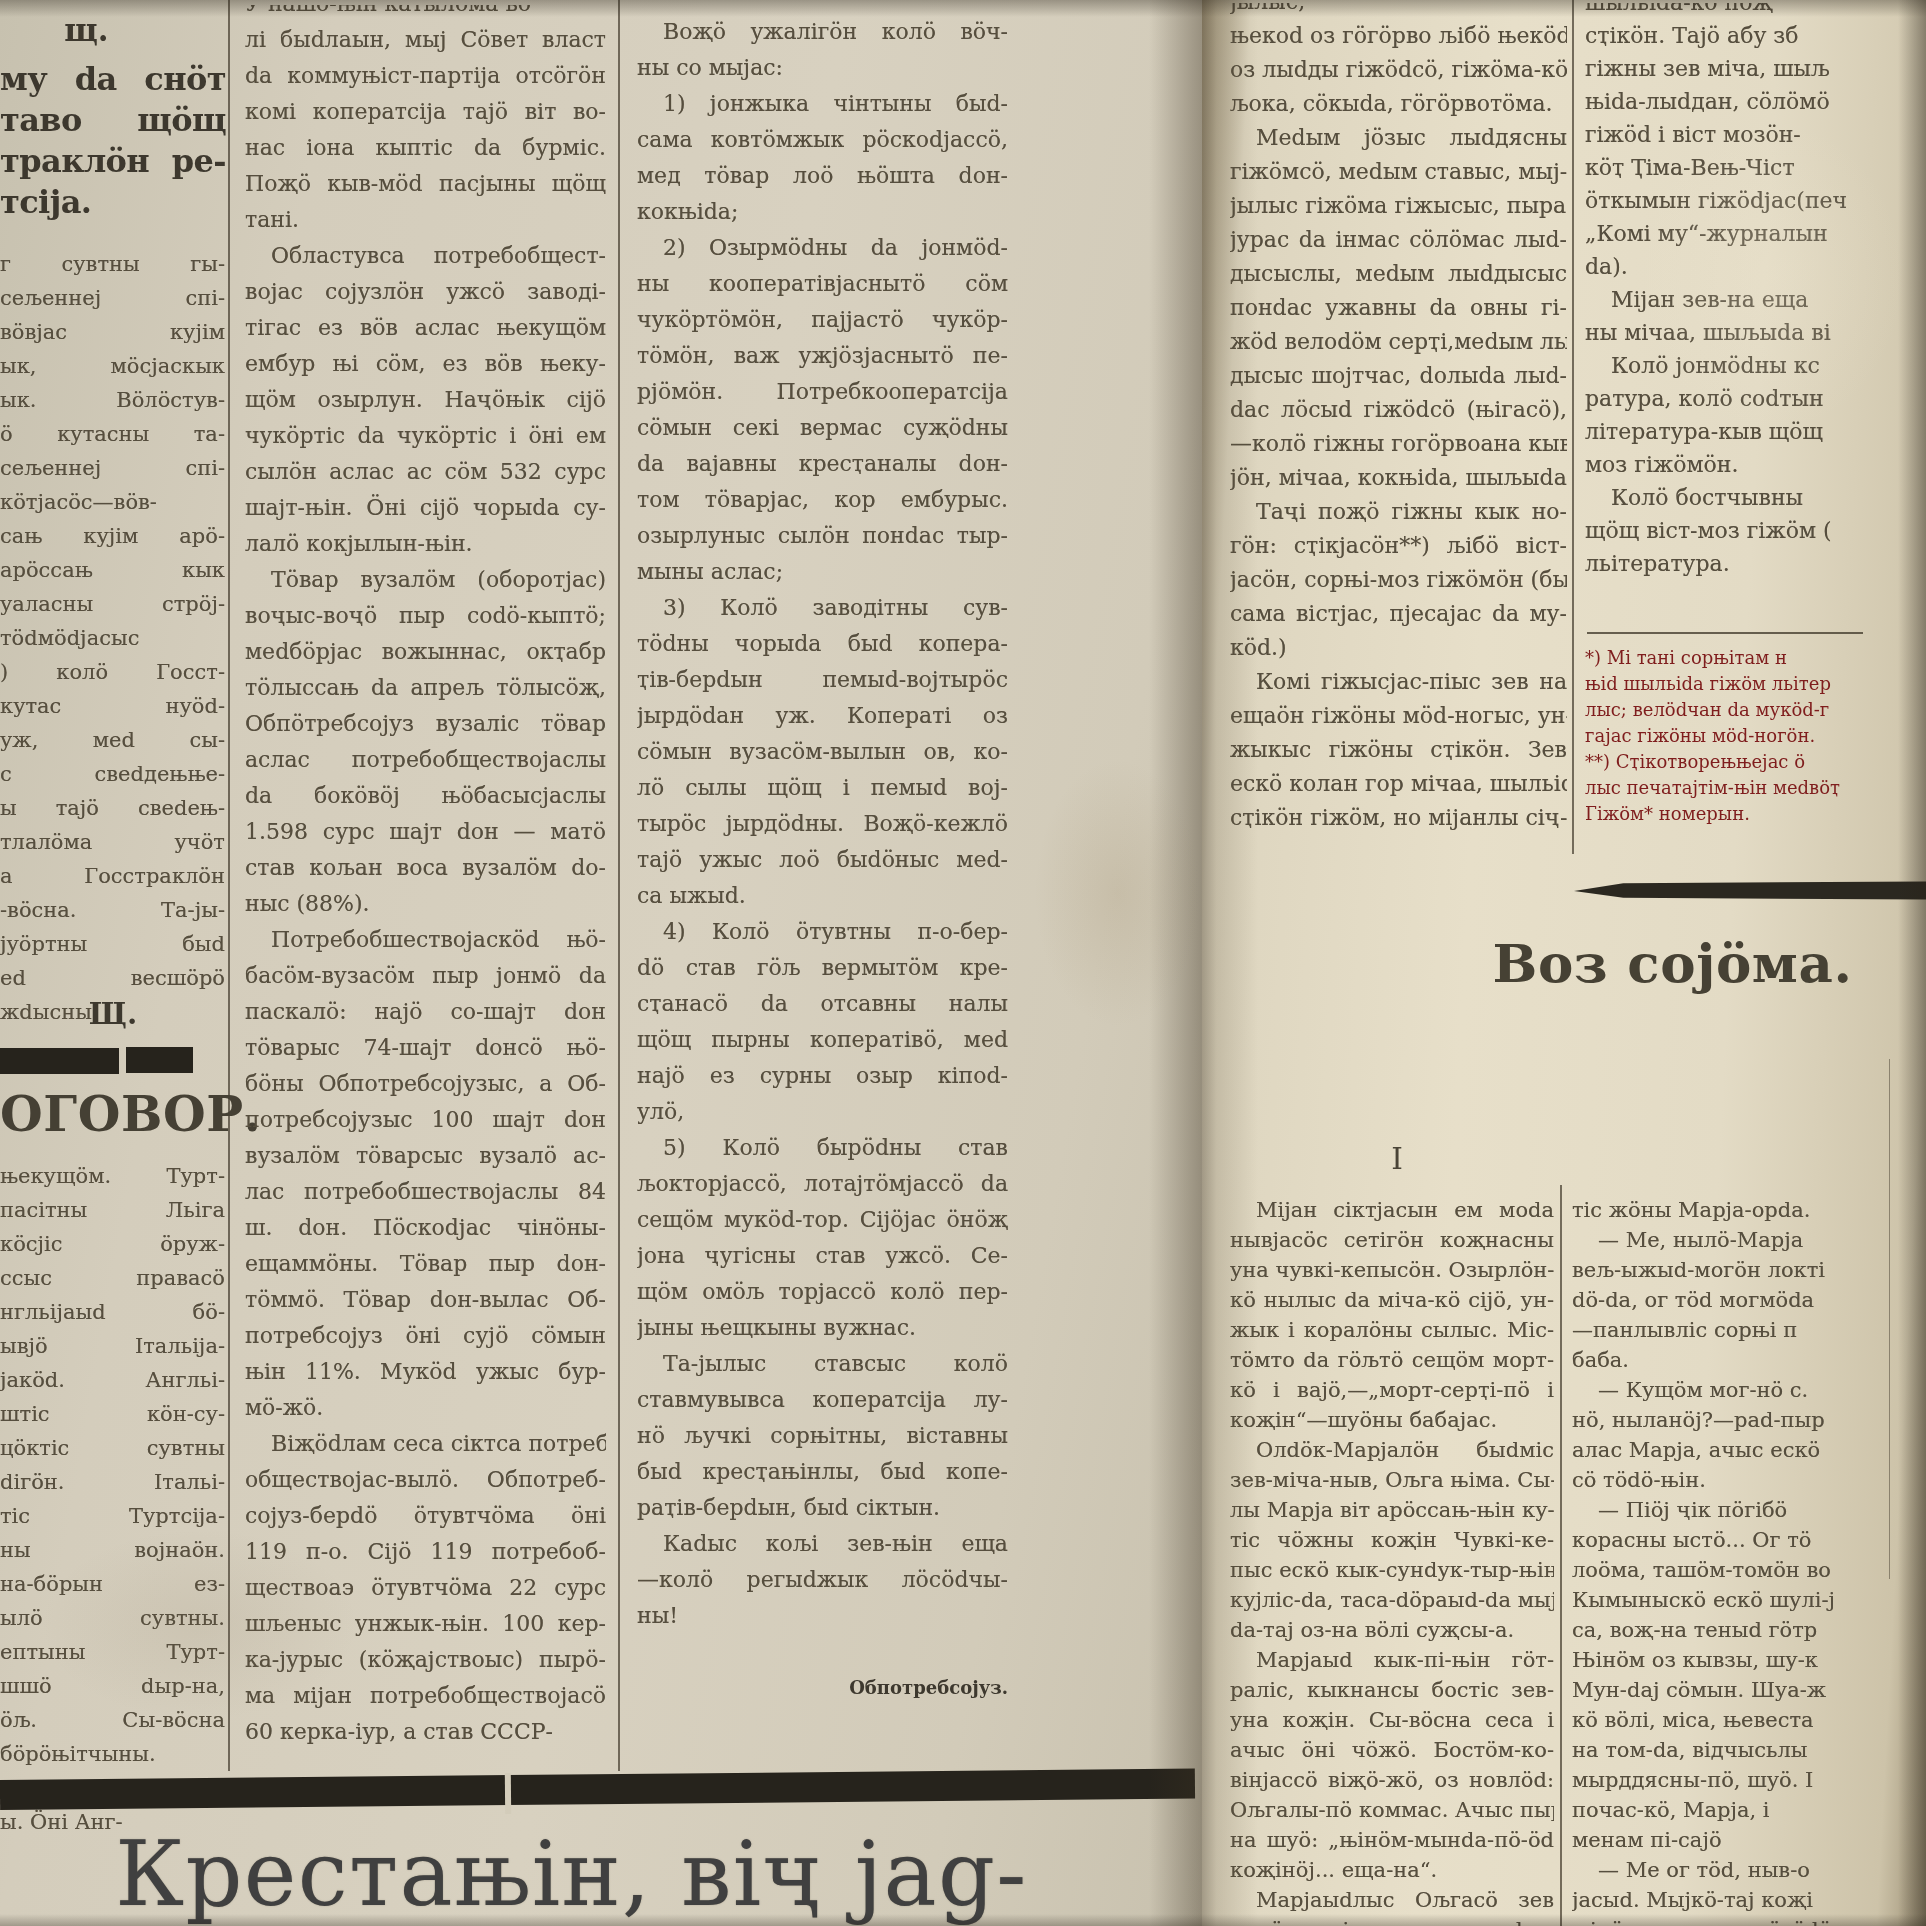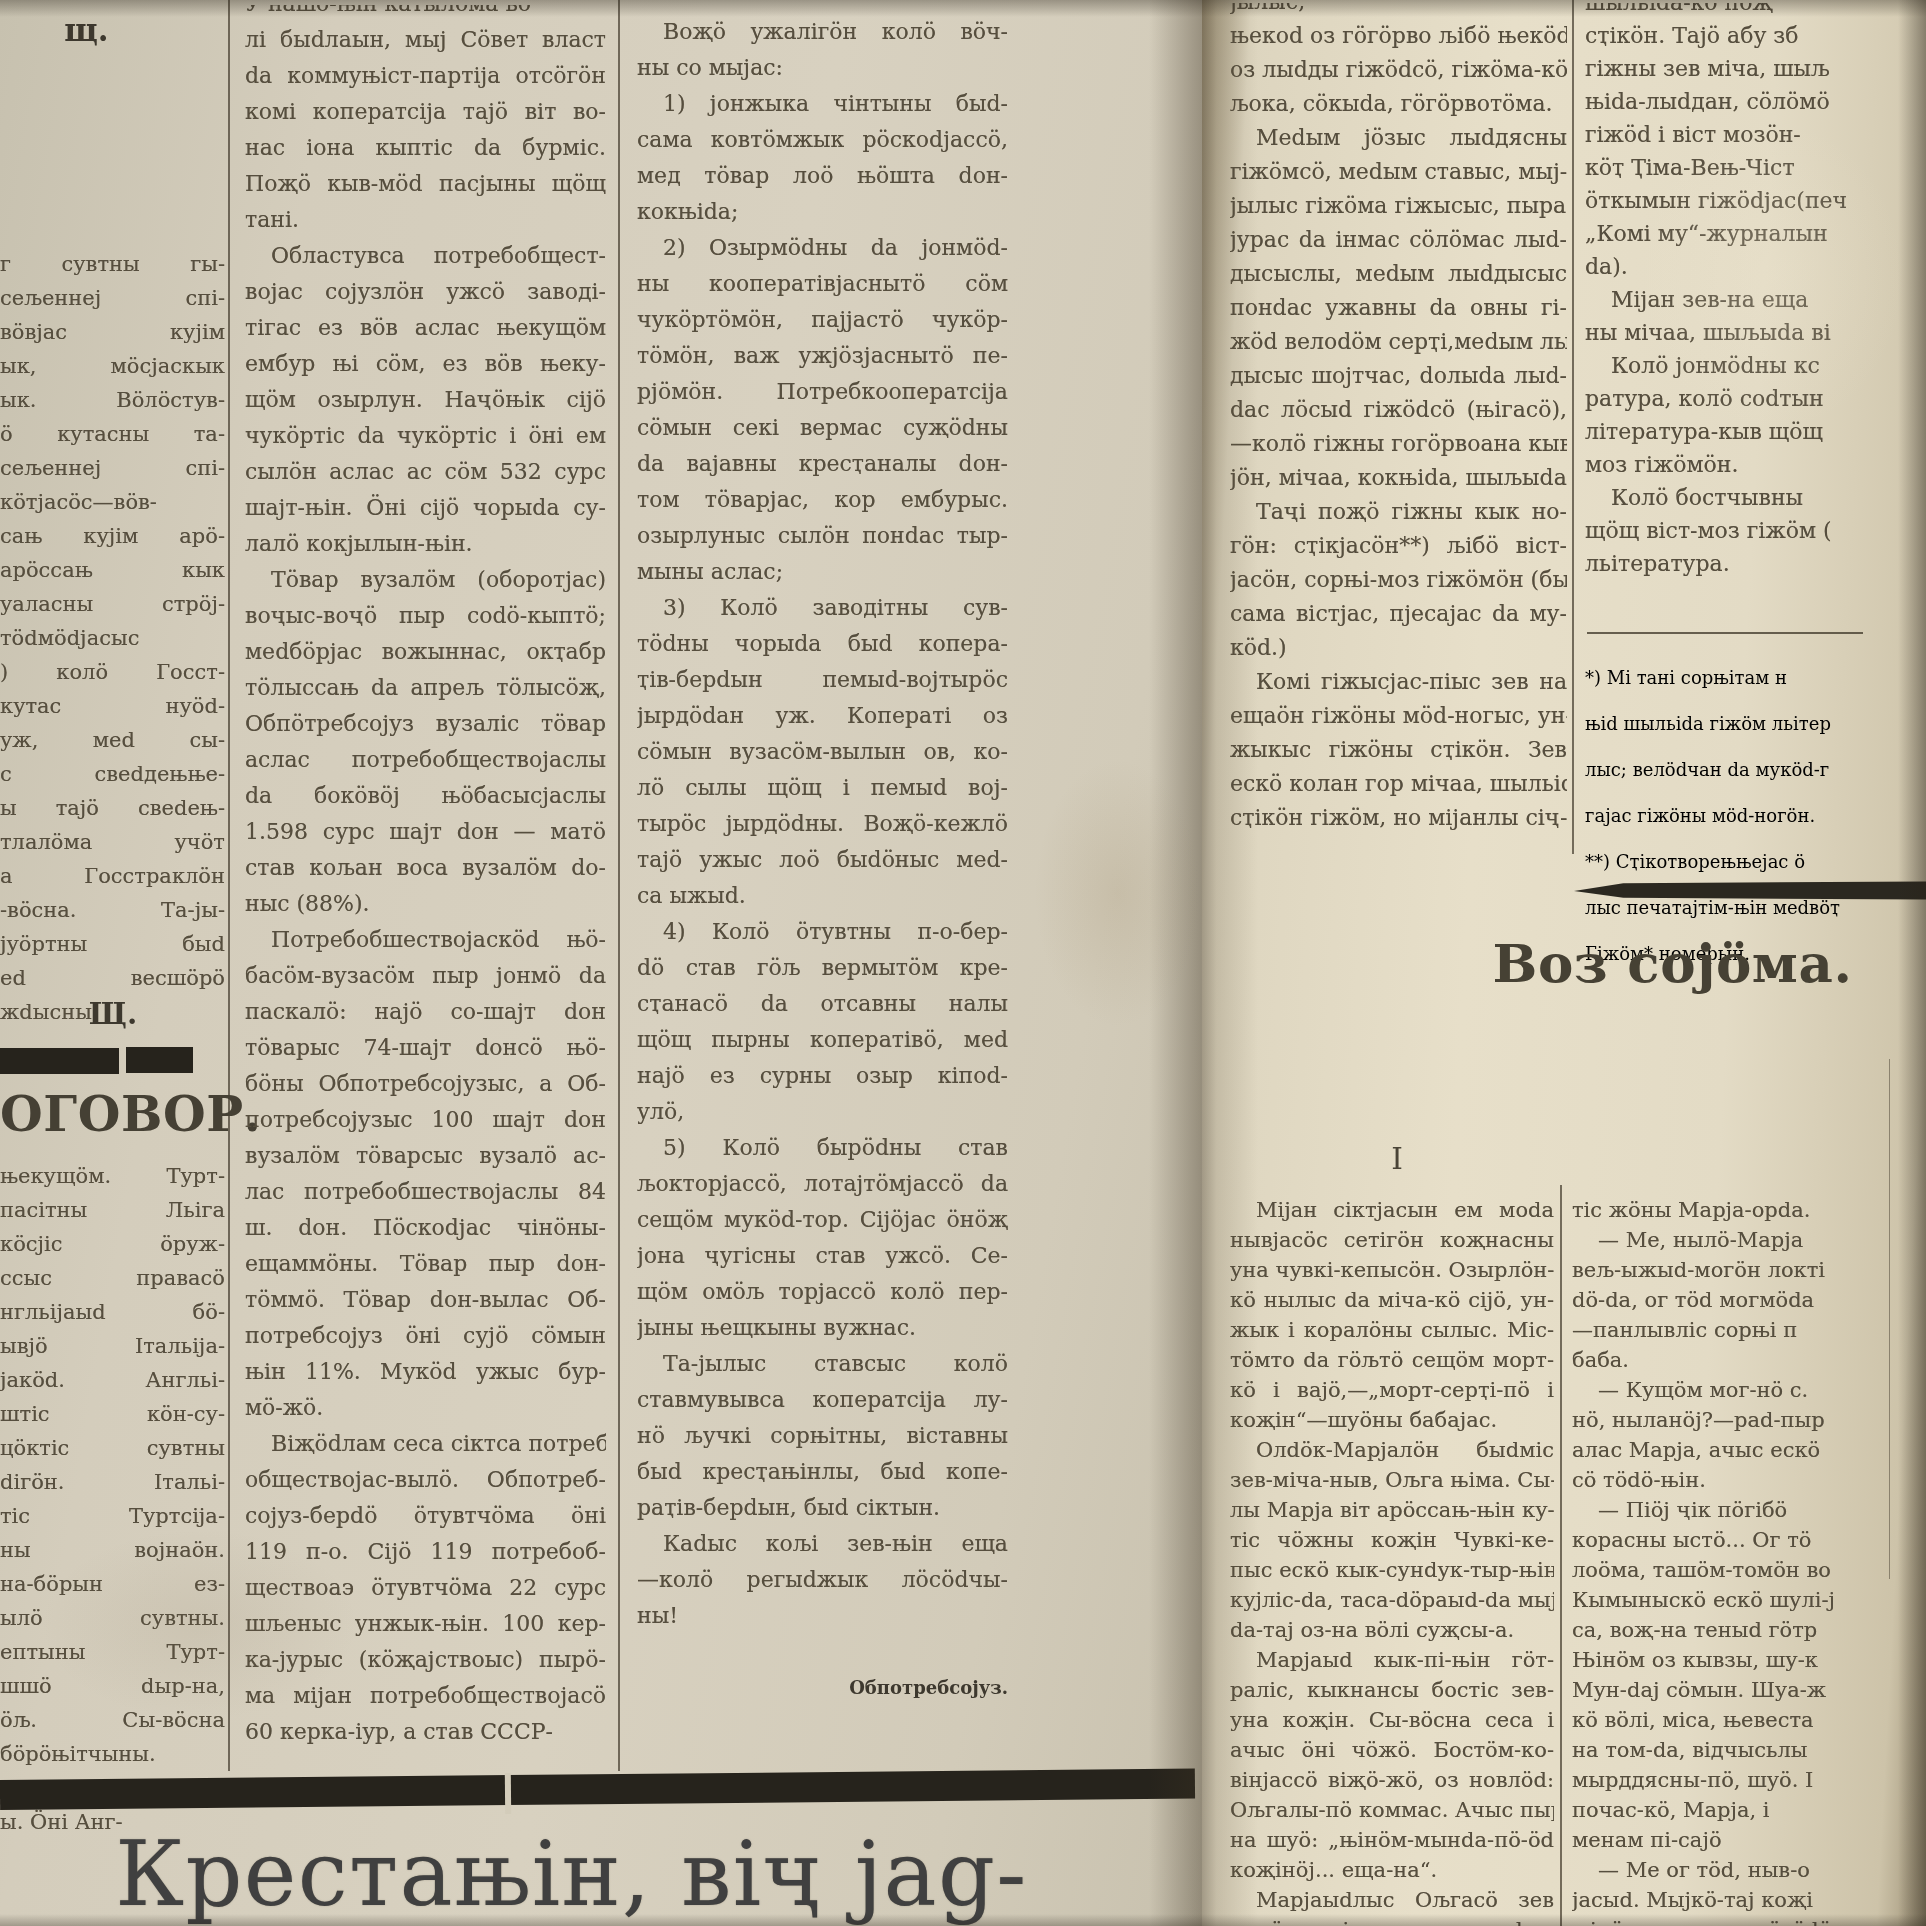--- a/index.html
+++ b/index.html
@@ -30,21 +30,21 @@
   .ln.end{text-align-last:left;}
   .ln.cut{height:16.7px;overflow:hidden;display:flex;align-items:flex-end;}
   .raggedl .ln{text-align:left;text-align-last:auto;}
 
   .body-type{font-size:22px;line-height:36px;text-shadow:0 0 0.6px rgba(86,78,62,.55);}
   #col0-body1,#col0-body2{font-size:21px;line-height:34px;}
   #col3{font-size:22px;line-height:34px;}
   #col4{font-size:22px;line-height:33px;}
   #story-a,#story-b{font-size:21px;line-height:30px;}
   #footnotes{font-size:18px;line-height:26px;color:#5d564573;}
-  #footnotes .ln{color:#000000;margin-top:20px;}
+  #footnotes .ln{color:#7f1d1d;}
 
   .headline0{font-size:32px;line-height:41px;font-weight:bold;color:var(--ink-dark);letter-spacing:-0.6px;}
   #col0-frag{font-weight:bold;font-size:31px;color:var(--ink-dark);text-align:center;}
   #col0-sig{font-weight:bold;font-size:29.5px;color:var(--ink-dark);text-align:center;}
   #col0-h2{font-weight:bold;font-size:49px;color:#454034;letter-spacing:0.6px;}
   .bar{position:absolute;background:#26231c;}
   #byline{font-weight:bold;font-size:18px;text-align:right;color:var(--ink-dark);}
   #feat-title{font-weight:bold;font-size:53px;color:#4641343;color:#464134;text-align:center;letter-spacing:0.6px;}
   #feat-sub{font-weight:bold;font-size:27px;color:#4a4437;text-align:center;}
   #feat-sec{font-size:29.5px;color:#4a4437;text-align:center;}
@@ -65,20 +65,26 @@
   <div class="page" id="page-left"></div>
   <div class="page" id="page-right"></div>
 
   <div class="vr" style="left:228px;top:0;height:1771px;"></div>
   <div class="vr" style="left:618px;top:0;height:1771px;"></div>
   <div class="vr" style="left:1572px;top:0;height:854px;"></div>
   <div class="vr" style="left:1560px;top:1185px;height:742px;"></div>
   <div class="vr" style="left:1889px;top:1059px;height:520px;width:1.3px;background:rgba(70,62,48,.5);"></div>
 
   <div class="col" id="col0-frag" style="left:0;top:11.6px;width:173px;">щ.</div>
+  <div class="col headline0" id="col0-headline" style="left:0;top:59px;width:226px;">
+      <div class="ln">му da снӧт</div>
+      <div class="ln">таво щӧщ</div>
+      <div class="ln">траклӧн ре-</div>
+      <div class="ln end">тсіjа.</div>
+    </div>
   <div class="col body-type" id="col0-body1" style="left:0;top:247px;width:225px;">
       <div class="ln">г сувтны гы-</div>
       <div class="ln">сељеннеj спі-</div>
       <div class="ln">вӧвjас куjім</div>
       <div class="ln">ык, мӧсjаскык</div>
       <div class="ln">ык. Вӧлӧстув-</div>
       <div class="ln">ӧ кутасны та-</div>
       <div class="ln">сељеннеj спі-</div>
       <div class="ln">кӧтjасӧс—вӧв-</div>
       <div class="ln">сањ куjім арӧ-</div>

